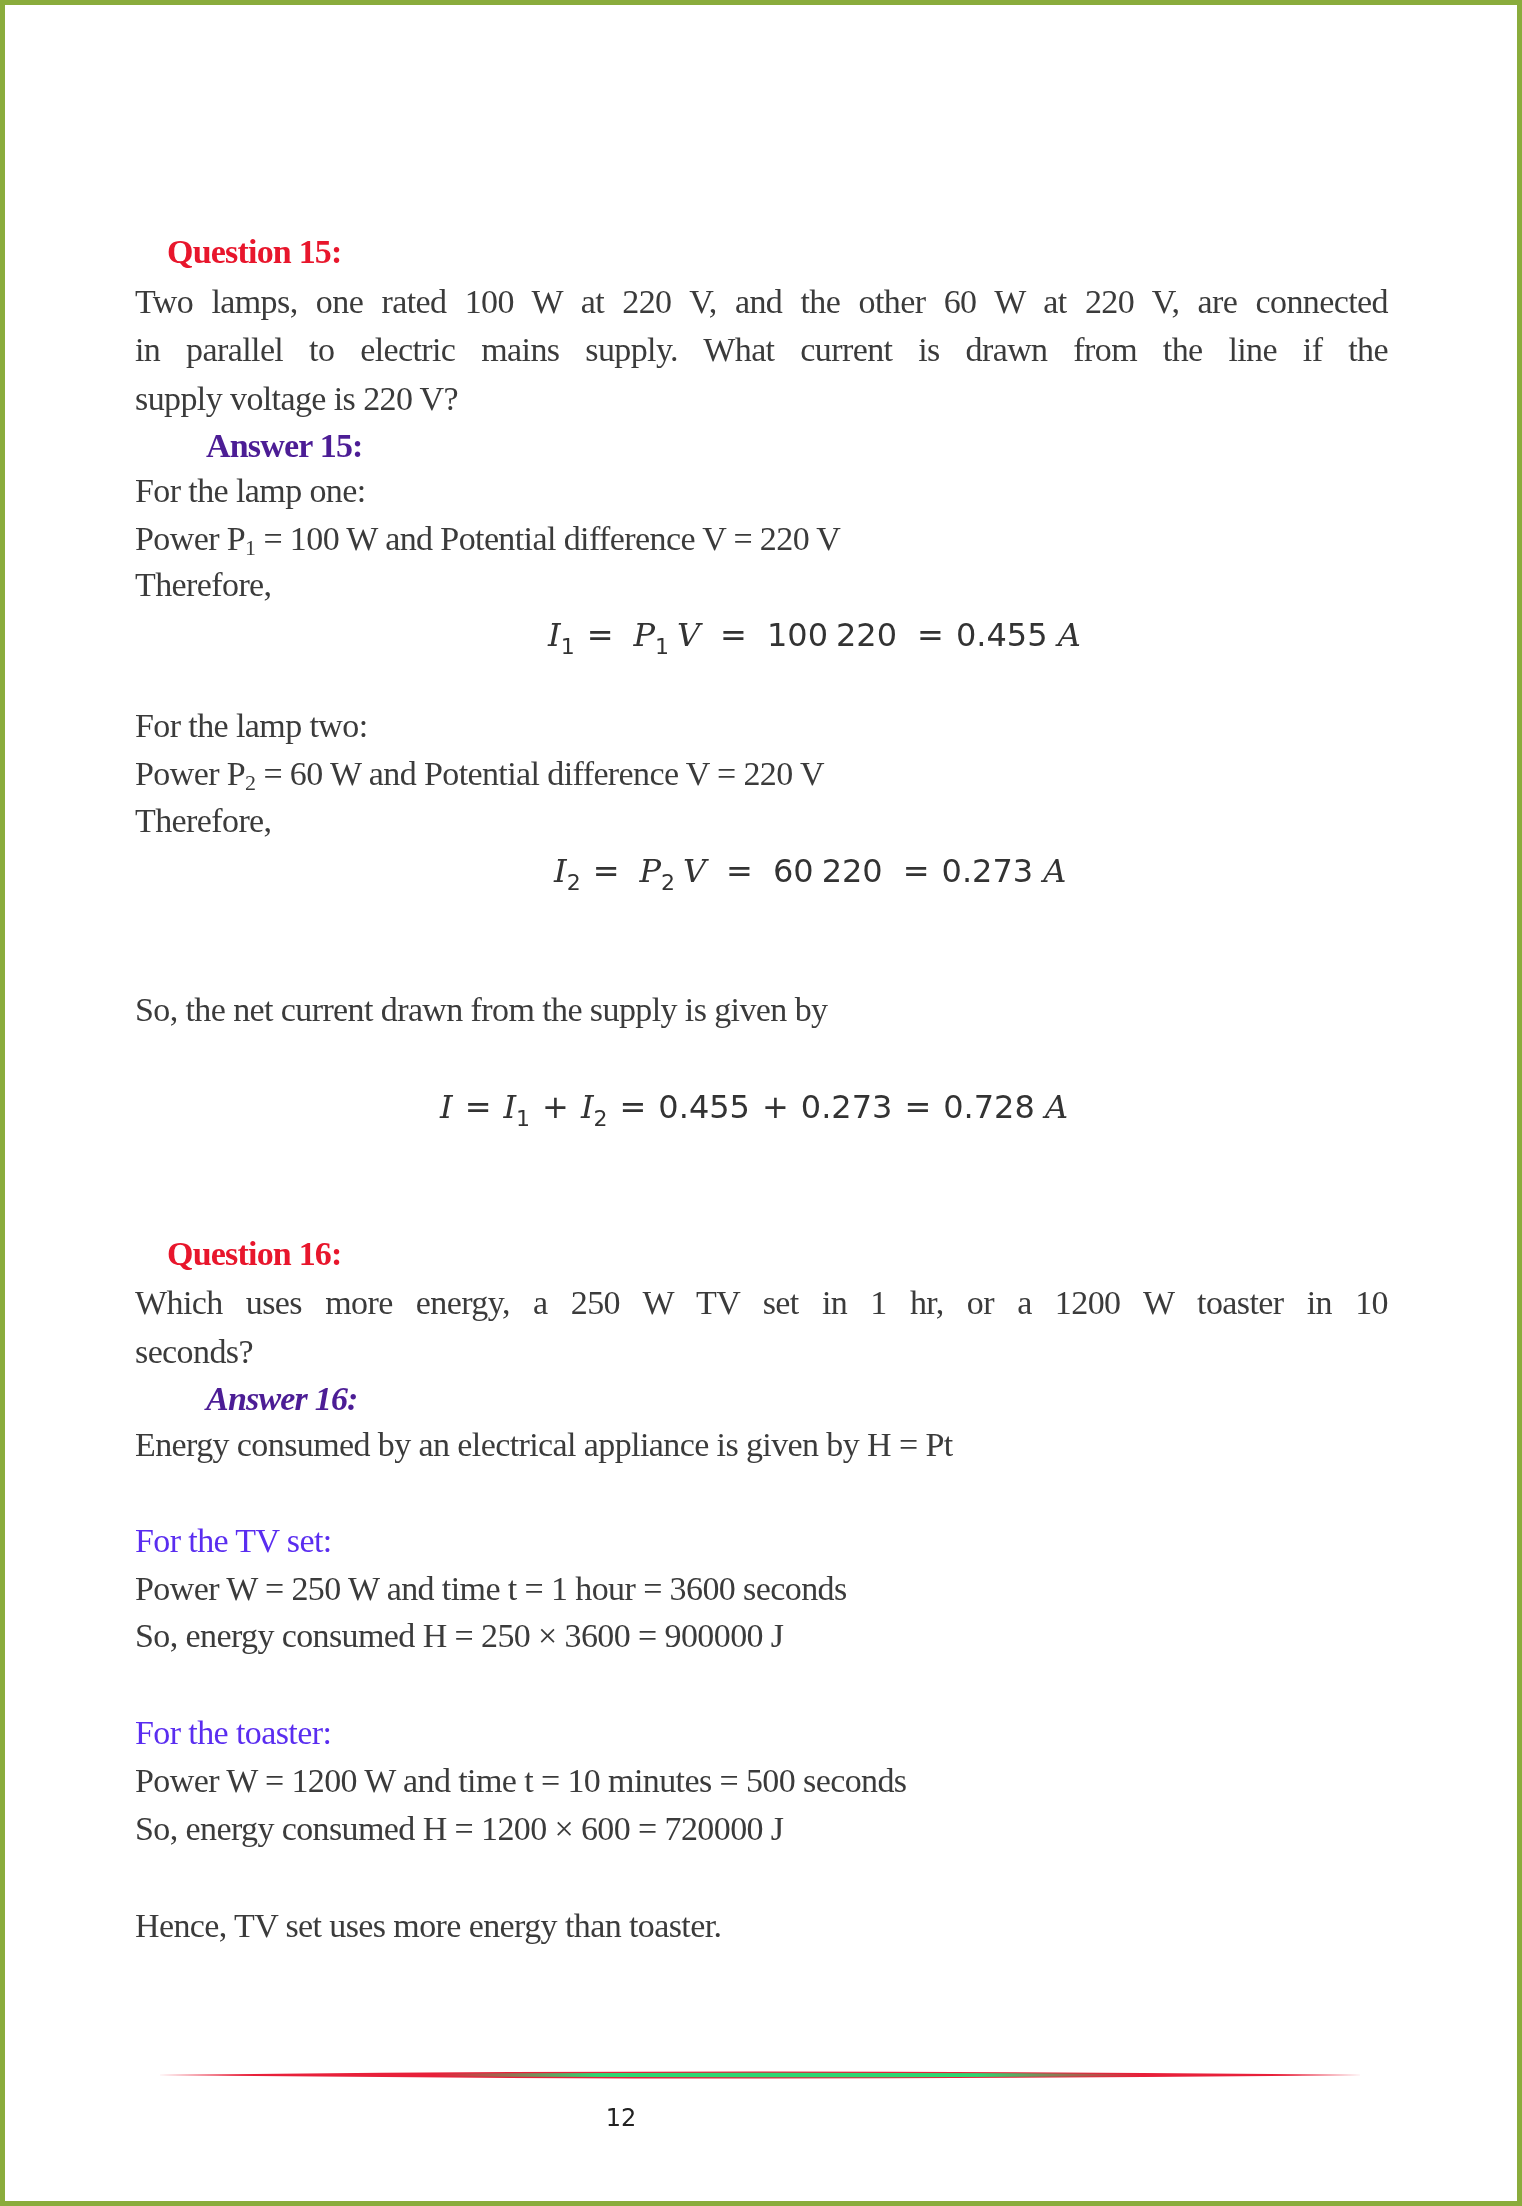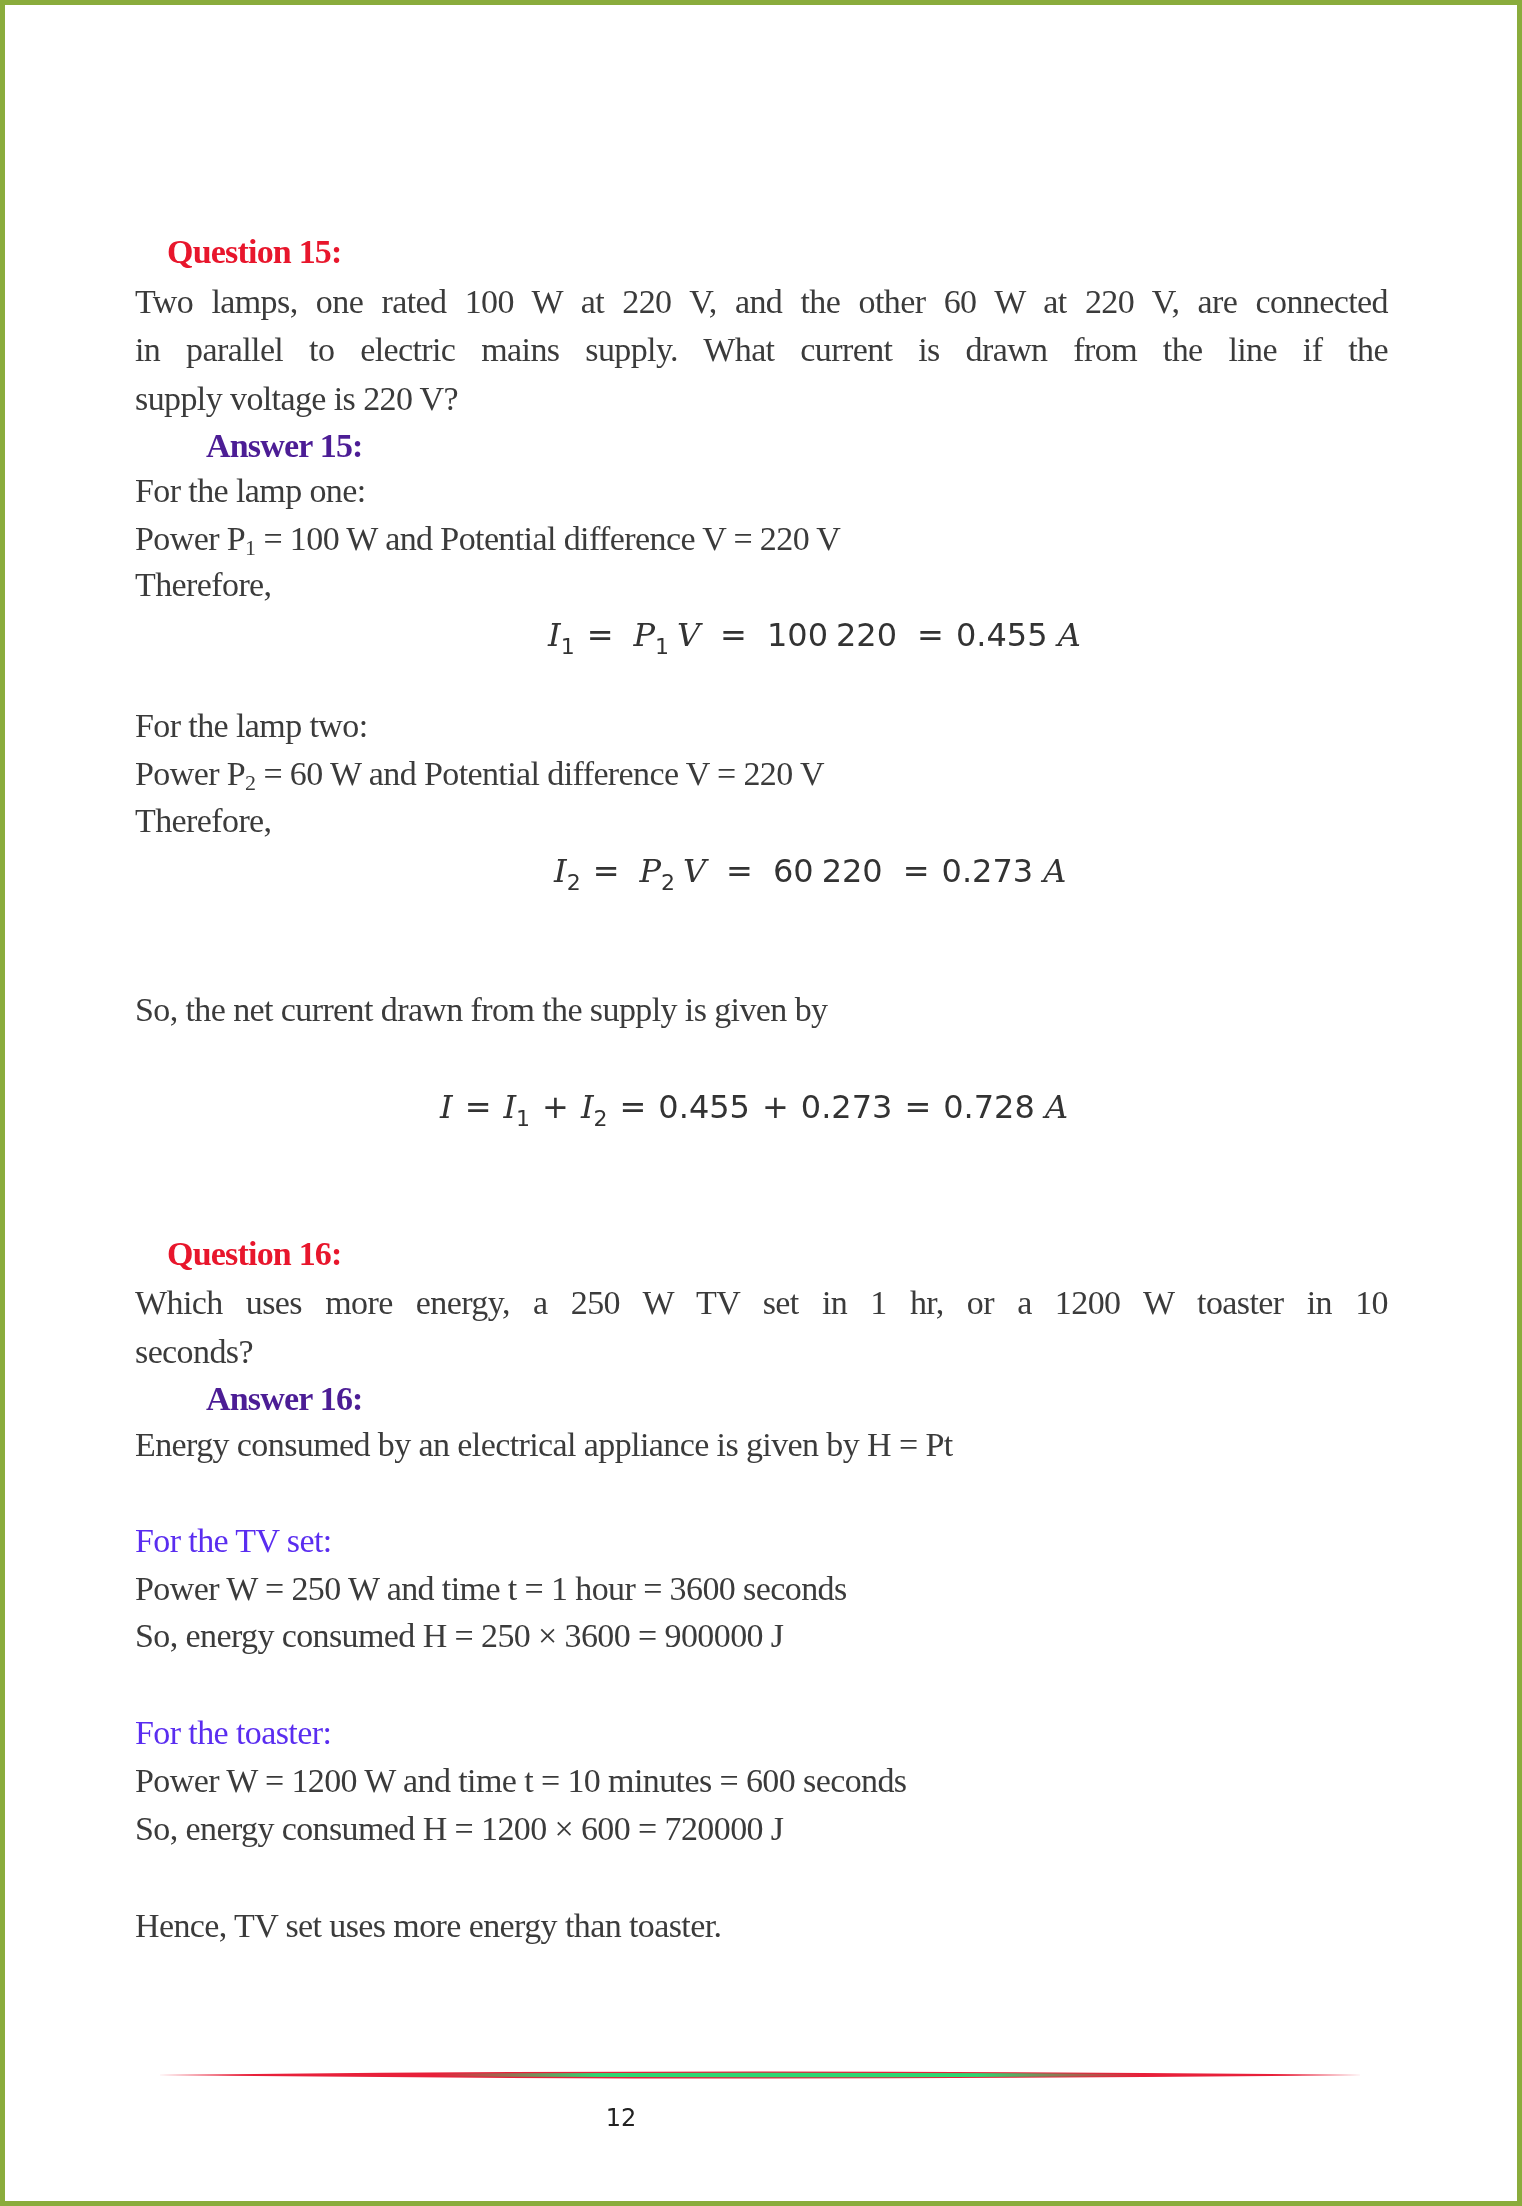--- a/index.html
+++ b/index.html
@@ -87,29 +87,29 @@
   <span>0.455</span>
   <span class="op">+</span>
   <span>0.273</span>
   <span class="op">=</span>
   <span>0.728</span>&nbsp;<span class="it">A</span>
 </div>
 
 <div class="line q-head" style="top:1234px;">Question 16:</div>
 <div class="line justify" style="top:1283px;">Which uses more energy, a 250 W TV set in 1 hr, or a 1200 W toaster in 10</div>
 <div class="line" style="top:1332px;">seconds?</div>
-<div class="line a-head" style="top:1379px;">Answer 16:</div>
+<div class="line a-head" style="top:1379px;font-style:italic;">Answer 16:</div>
 <div class="line" style="top:1425px;">Energy consumed by an electrical appliance is given by H = Pt</div>
 
 <div class="line sub-head" style="top:1521px;">For the TV set:</div>
 <div class="line" style="top:1569px;">Power W = 250 W and time t = 1 hour = 3600 seconds</div>
 <div class="line" style="top:1616px;">So, energy consumed H = 250 × 3600 = 900000 J</div>
 
 <div class="line sub-head" style="top:1713px;">For the toaster:</div>
-<div class="line" style="top:1761px;">Power W = 1200 W and time t = 10 minutes = 600 seconds</div>
+<div class="line" style="top:1761px;">Power W = 1200 W and time t = 10 minutes = 500 seconds</div>
 <div class="line" style="top:1809px;">So, energy consumed H = 1200 × 600 = 720000 J</div>
 
 <div class="line" style="top:1906px;">Hence, TV set uses more energy than toaster.</div>
 
 <svg class="footer-rule" viewBox="0 0 1206 10" preserveAspectRatio="none">
   <defs>
     <linearGradient id="g" x1="0" x2="1" y1="0" y2="0">
       <stop offset="0" stop-color="#e8203a"></stop>
       <stop offset="0.2" stop-color="#e8203a"></stop>
       <stop offset="0.35" stop-color="#2fd672"></stop>

